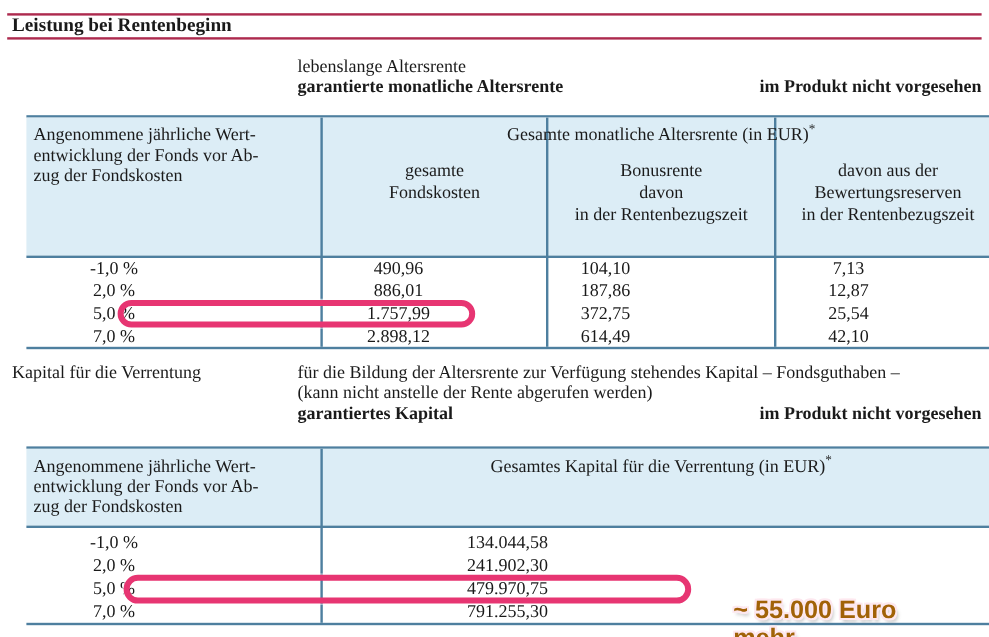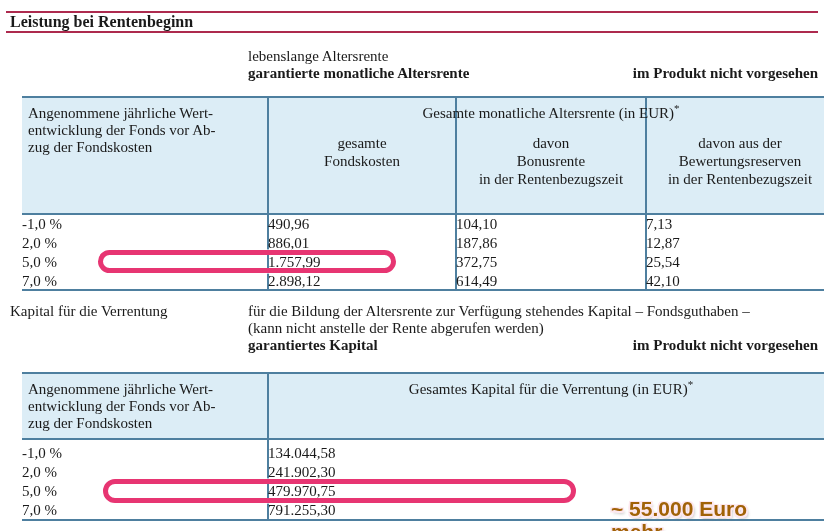--- a/index.html
+++ b/index.html
@@ -16,21 +16,21 @@
   .tbl-head-bg { left:0; top:0; width:100%; background:#dcedf6; }
   .tbl-hline { left:0; width:100%; height:2px; background:#4e7f9f; }
   .tbl-vline { top:0; bottom:0; width:2px; background:#4e7f9f; }
   .hdr-txt { font-size:15px; line-height:17px; }
   .sub-hdr { font-size:15px; line-height:18px; text-align:center; }
   .center { text-align:center; }
   sup.star { font-size:11px; vertical-align:super; line-height:0; }
 
   .rowset { left:0; width:812px; }
   .drow { position:relative; height:19px; line-height:19px; font-size:15px; width:100%; }
-  .cell { position:absolute; top:0; height:19px; text-align:left; }
+  .cell { position:absolute; top:0; height:19px; text-align:center; }
   .c-rate  { left:0;   width:246px; padding-right:100px; }
   .c-v1    { left:246px; width:188px; padding-right:60px; }
   .c-v2    { left:434px; width:190px; padding-right:93px; }
   .c-v3    { left:624px; width:188px; padding-right:66px; }
   .c-kap   { left:246px; width:566px; padding-right:256px; }
 
   
   .hl { border:5px solid #e73572; border-radius:13px; background:transparent;
         box-shadow:0 0 0 1px rgba(255,255,255,0.6); }
 
@@ -66,22 +66,22 @@
     <div>zug der Fondskosten</div>
   </div>
 
   <div class="abs hdr-txt center" style="left:246px; top:7px; width:566px;"><span>Gesamte monatliche Altersrente (in EUR)</span><sup class="star">*</sup></div>
 
   <div class="abs sub-hdr" style="left:246px; top:36px; width:188px;">
     <div>gesamte</div>
     <div>Fondskosten</div>
   </div>
   <div class="abs sub-hdr" style="left:434px; top:36px; width:190px;">
+    <div>Bonusrente</div>
     <div>davon</div>
-    <div>Bonusrente</div>
     <div>in der Rentenbezugszeit</div>
   </div>
   <div class="abs sub-hdr" style="left:624px; top:36px; width:188px;">
     <div>davon aus der</div>
     <div>Bewertungsreserven</div>
     <div>in der Rentenbezugszeit</div>
   </div>
 
   <div class="abs rowset" style="top:117px;">
     <div class="drow">

